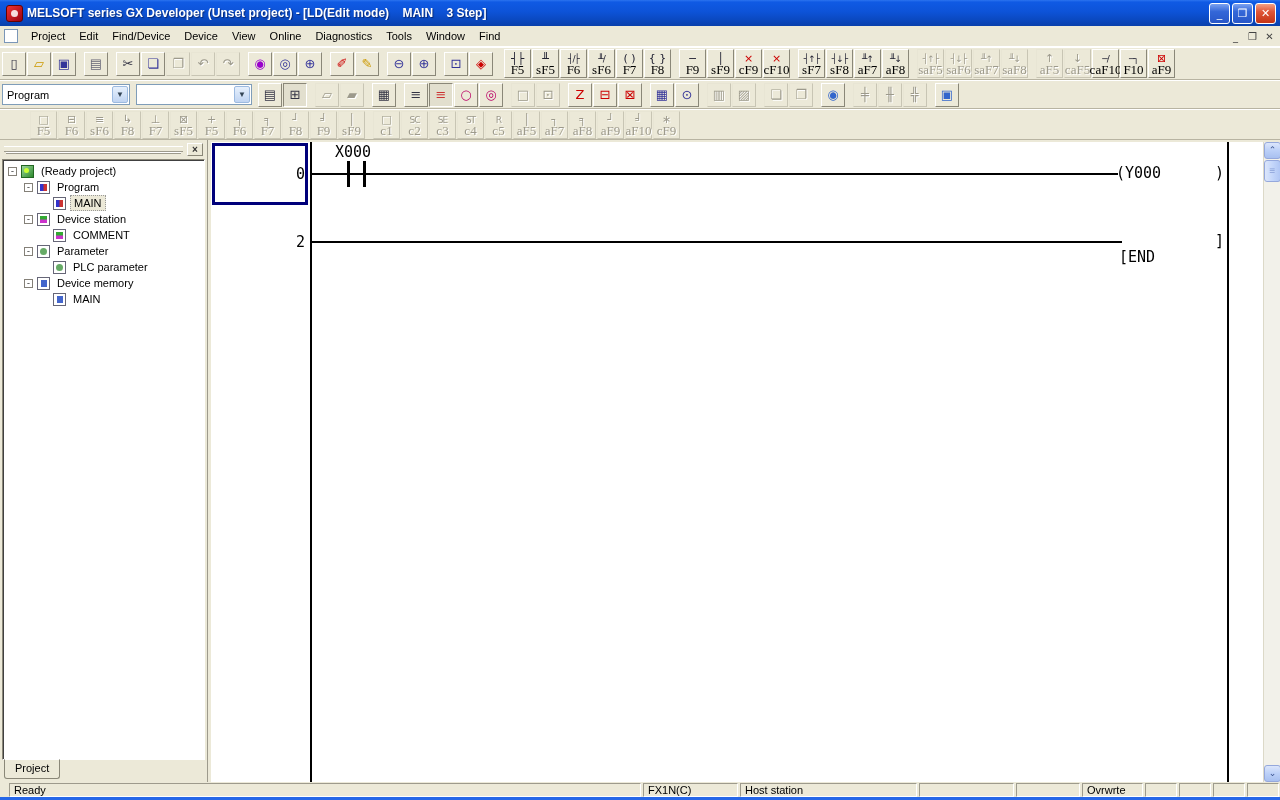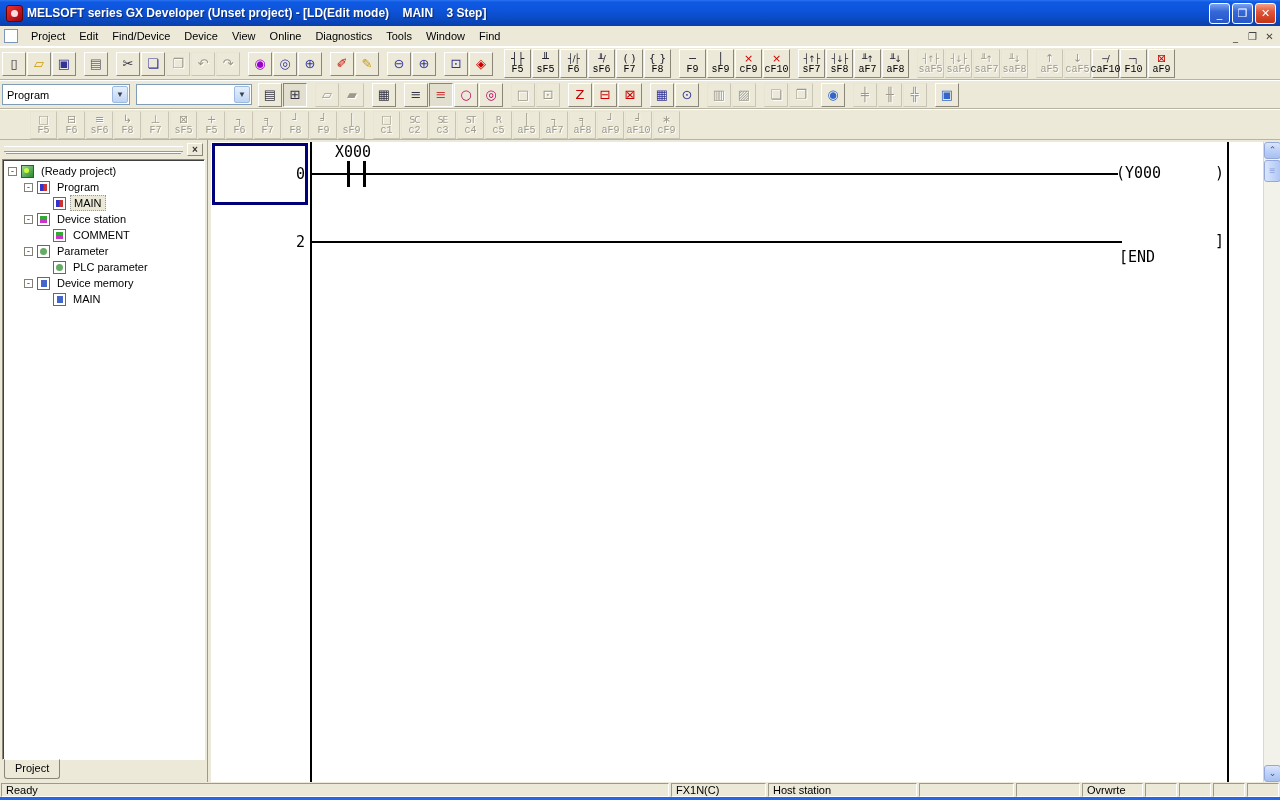--- a/index.html
+++ b/index.html
@@ -38,21 +38,21 @@
   .tb-row3 { height:31px; padding-left:30px; }
   .tbtn { display:flex; flex-direction:column; align-items:center; justify-content:center;
     background:#ece9d8; border:1px solid; border-color:#fff #8a8778 #8a8778 #fff;
     margin-right:1px; flex:none; }
   .tbtn.std { width:24px; height:24px; }
   .tbtn.lad { width:27px; height:29px; }
   .tbtn.r3  { width:27px; height:28px; }
   .tbtn.ic2 { width:24px; height:24px; }
   .tbtn .glyph { font-family:"DejaVu Sans", sans-serif; font-size:13px; line-height:13px; color:#223; }
   .tbtn.lad .glyph, .tbtn.r3 .glyph { font-size:11px; line-height:12px; height:12px; }
-  .tbtn .lbl { font-size:10px; line-height:10px; color:#000; font-family:Liberation Mono, monospace; }
+  .tbtn .lbl { font-size:13px; line-height:10px; color:#000; font-family:Liberation Serif, serif; }
   .tbtn.sm .glyph { font-size:9px; letter-spacing:-1px; }
   .tbtn.red .glyph { color:#c00; }
   .tbtn.dis .glyph, .tbtn.dis .lbl { color:#9d9a8c; text-shadow:1px 1px 0 #fff; }
   .tbtn.dis { border-color:#e8e5d4 #c8c5b4 #c8c5b4 #e8e5d4; }
   .tbtn.gap { margin-left:7px; }
   .tbtn.pressed { border-color:#8a8778 #fff #fff #8a8778; background:#e2dfce; }
   .combo { height:21px; background:#fff; border:1px solid #7f9db9; display:flex; align-items:center;
     margin-right:6px; position:relative; flex:none; }
   .combo .val { flex:1; padding:0 4px; }
   .combo .drop { width:16px; height:17px; margin:1px; background:linear-gradient(180deg,#e6f0fc,#c0d4f2);
@@ -105,25 +105,25 @@
     line-height:15px; font-size:9px; font-family:"DejaVu Sans", sans-serif; }
   .sbtn.up { top:0; } .sbtn.down { bottom:0; }
   .sthumb { position:absolute; left:0; top:18px; width:17px; height:22px; border:1px solid #95a8dc; border-radius:3px;
     background:linear-gradient(90deg,#dce6fb,#c4d6fa 50%,#b0c6f4); }
   .sthumb::after { content:"≡"; color:#8aa0d8; font-size:10px; display:block; text-align:center; line-height:20px; }
 
   
   .tabrow { height:22px; display:flex; align-items:flex-start; padding-left:2px; background:#ece9d8; }
   .tab { padding:2px 10px 4px; background:#ece9d8; border:1px solid #8a8778; border-top:1px solid #fff;
     border-radius:0 0 3px 3px; margin-top:-1px; }
-  .statusbar { height:15px; display:flex; background:#ece9d8; padding:1px 1px 0 1px; gap:2px; }
+  .statusbar { height:15px; display:flex; background:#ece9d8; padding:1px 1px 0 1px; gap:2px;margin-left:8px; }
   .seg { border:1px solid; border-color:#9d9a8c #fff #fff #9d9a8c; padding:0 4px; line-height:12px;
     white-space:nowrap; overflow:hidden; }
   .seg.ready { flex:1; }
-  .seg.plc { width:95px; } .seg.host { width:149px; } .seg.e1 { width:95px; } .seg.e2 { width:64px; }
+  .seg.plc { width:95px; } .seg.host { width:177px; } .seg.e1 { width:95px; } .seg.e2 { width:64px; }
   .seg.mode { width:61px; } .seg.small { width:32px; }
   .winborder { height:3px; background:#2667e8; }
 </style>
 </head>
 <body>
 
 <div class="titlebar">
   <div class="app-icon"></div>
   <span class="title-text">MELSOFT series GX Developer (Unset project) - [LD(Edit mode)    MAIN    3 Step]</span>
   <div class="win-btns">

